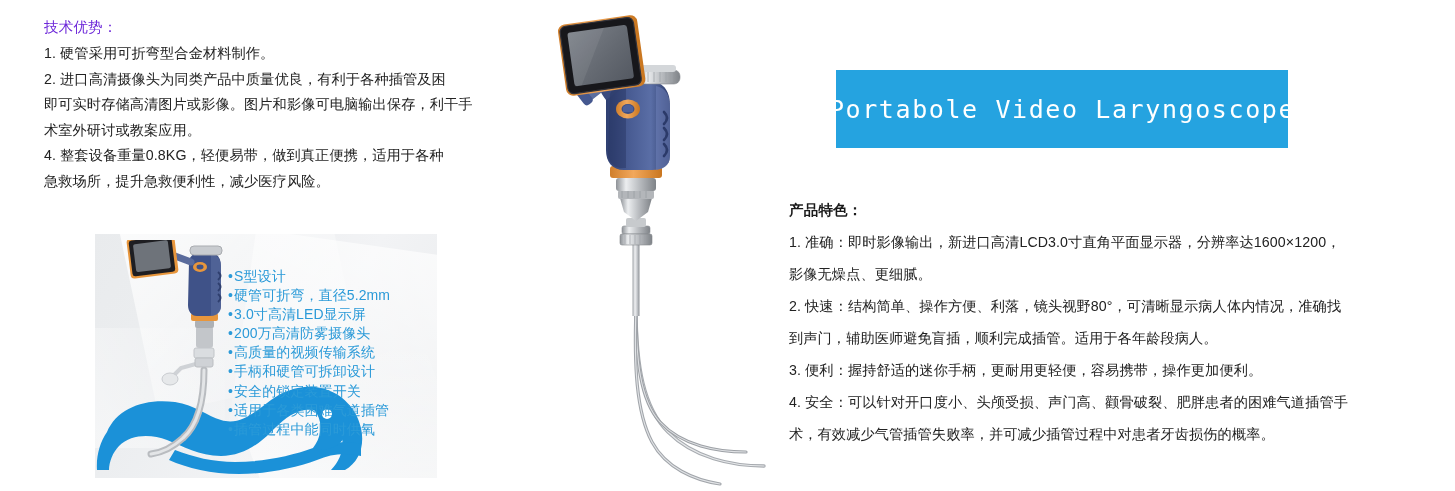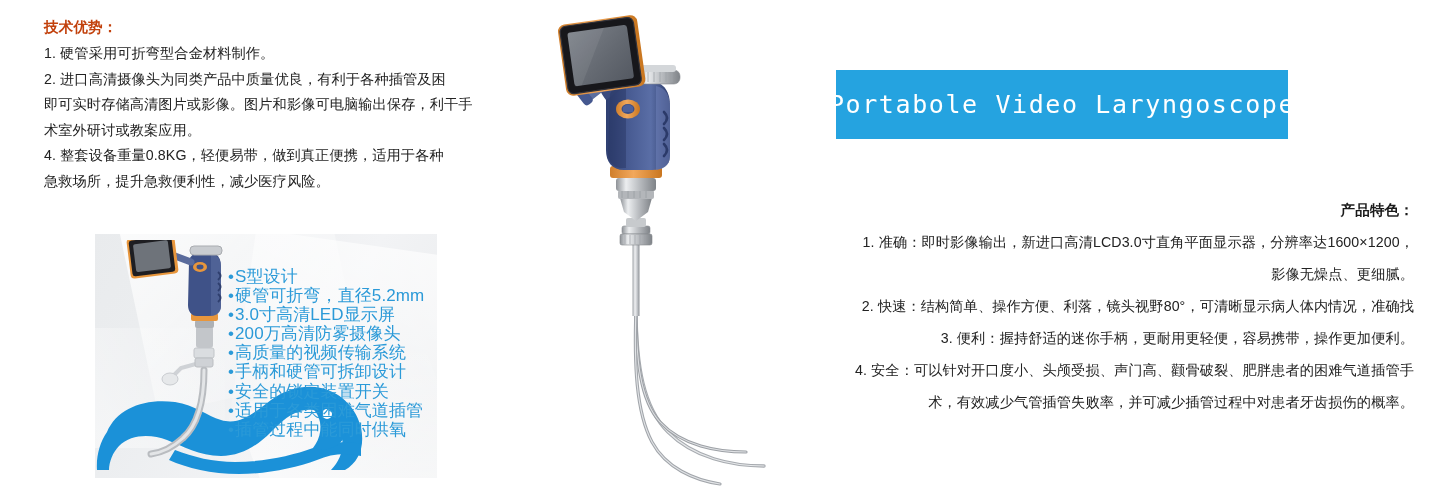--- a/index.html
+++ b/index.html
@@ -18,24 +18,24 @@
 
   
   #left-column {
     position: absolute;
     left: 44px;
     top: 14px;
     width: 500px;
   }
   .tech-heading {
     font-size: 14.5px;
-    font-weight: bold;
+    font-weight: normal;
     line-height: 26px;
     letter-spacing: 0.2px;
-    color: #c2410c;
+    color: #6d28d9;
     margin-bottom: 1px;
   }
   .tech-line {
     font-size: 14.2px;
     line-height: 25.6px;
     color: #222;
     letter-spacing: 0.1px;
     white-space: nowrap;
   }
 
@@ -74,21 +74,21 @@
     background: linear-gradient(60deg, rgba(255,255,255,0.55), rgba(255,255,255,0));
   }
 
   #panel-bullets {
     position: absolute;
     left: 133px;
     top: 33px;
     z-index: 6;
   }
   .bullet-row {
-    font-size: 17px;
+    font-size: 14px;
     line-height: 19.1px;
     color: #2b9ad8;
     white-space: nowrap;
     letter-spacing: 0.1px;
   }
   .bullet-row .dot { margin-right: 1px; }
 
   
   #patient-silhouette {
     position: absolute;
@@ -117,21 +117,21 @@
     width: 230px;
     height: 480px;
   }
 
   
   #title-banner {
     position: absolute;
     left: 836px;
     top: 70px;
     width: 452px;
-    height: 69px;
+    height: 78px;
     background: #25a3e0;
     color: #ffffff;
     display: flex;
     flex-direction: column;
     align-items: center;
     justify-content: center;
   }
   #banner-en {
     font-family: "DejaVu Sans Mono", "Liberation Mono", monospace;
     font-size: 25px;
@@ -146,21 +146,20 @@
     padding-left: 9px;
     white-space: nowrap;
   }
 
   
   #right-column {
     position: absolute;
     left: 789px;
     top: 196px;
     width: 625px;
-    text-align: right;
   }
   .feat-heading {
     font-size: 14.5px;
     font-weight: bold;
     line-height: 28px;
     color: #1a1a1a;
     letter-spacing: 0.2px;
     margin-bottom: 2px;
   }
   .feat-line {
@@ -379,16 +378,17 @@
 
 <div id="title-banner">
   <div id="banner-en">Portabole Video Laryngoscope</div>
 </div>
 
 <div id="right-column">
   <div class="feat-heading">产品特色：</div>
   <div class="feat-line">1. 准确：即时影像输出，新进口高清LCD3.0寸直角平面显示器，分辨率达1600×1200，</div>
   <div class="feat-line">影像无燥点、更细腻。</div>
   <div class="feat-line">2. 快速：结构简单、操作方便、利落，镜头视野80°，可清晰显示病人体内情况，准确找</div>
+  <div class="feat-line">到声门，辅助医师避免盲插，顺利完成插管。适用于各年龄段病人。</div>
   <div class="feat-line">3. 便利：握持舒适的迷你手柄，更耐用更轻便，容易携带，操作更加便利。</div>
   <div class="feat-line">4. 安全：可以针对开口度小、头颅受损、声门高、颧骨破裂、肥胖患者的困难气道插管手</div>
   <div class="feat-line">术，有效减少气管插管失败率，并可减少插管过程中对患者牙齿损伤的概率。</div>
 </div>
 
 </body></html>

